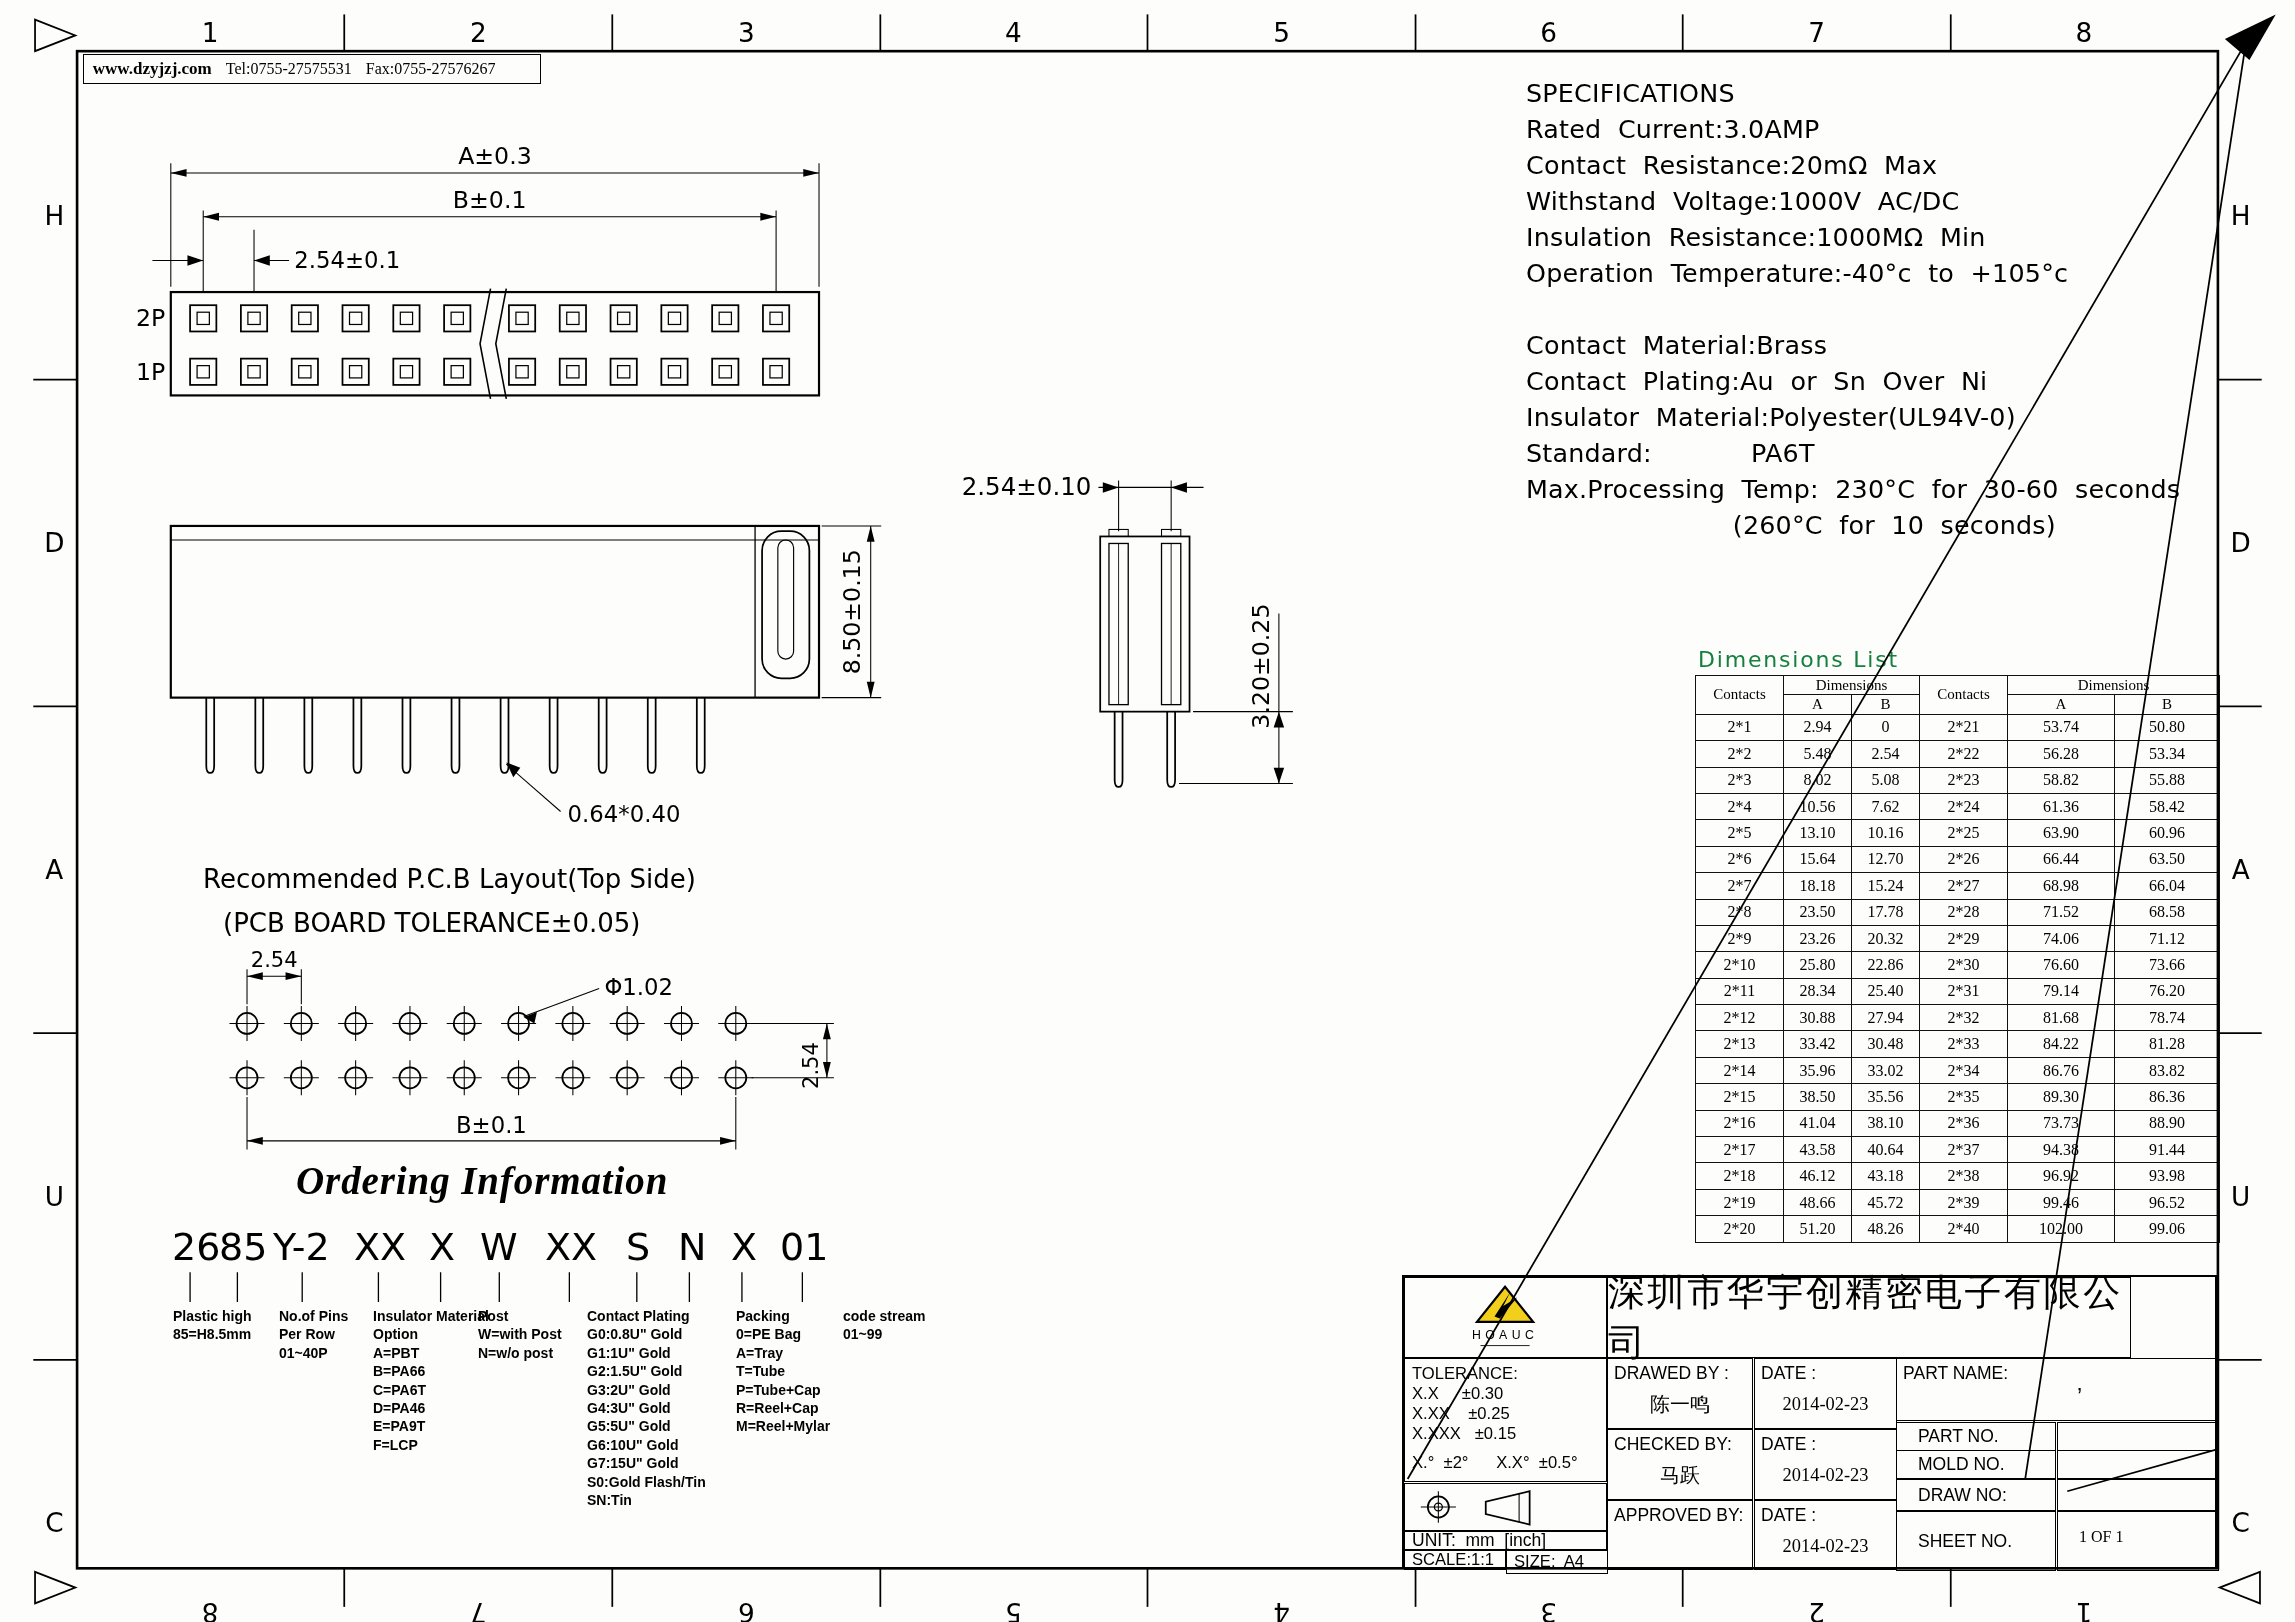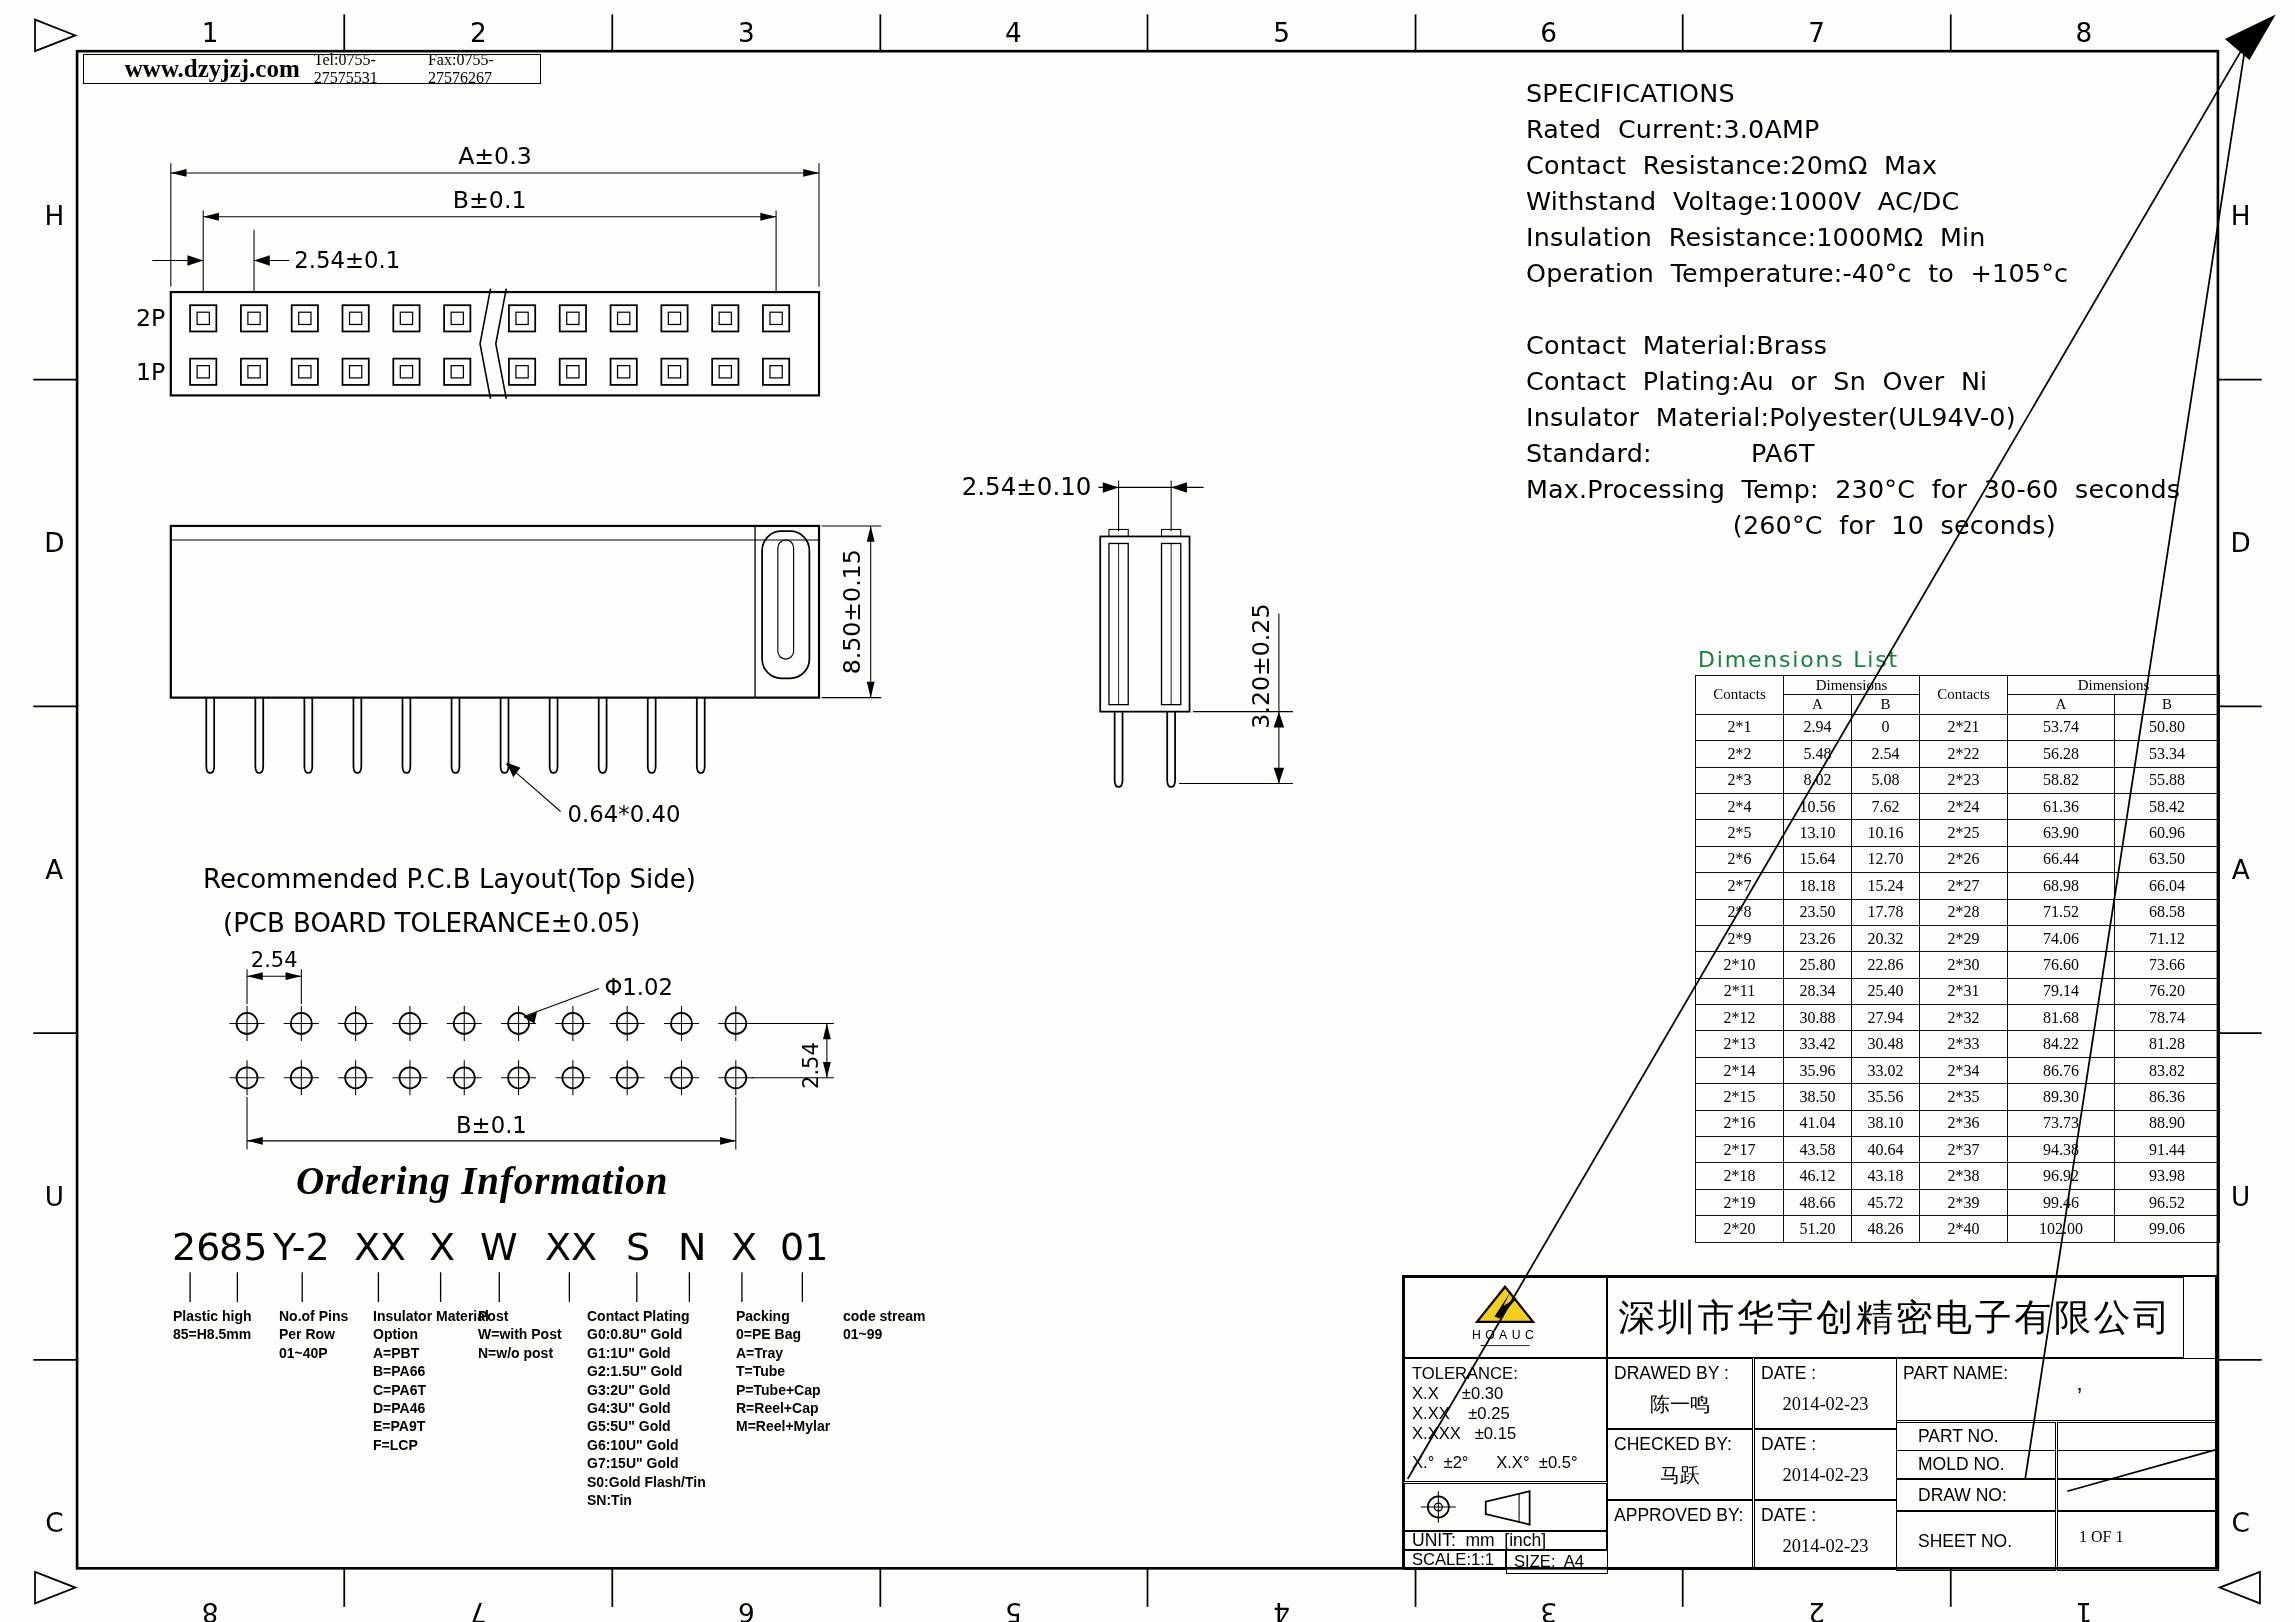--- a/index.html
+++ b/index.html
@@ -2,21 +2,21 @@
 <html style="font-size:14px"><head>
 <meta charset="utf-8">
 <style>
   html,body{margin:0;padding:0;background:#e8e8e8;}
   .sheet{position:relative;width:2295px;height:1623px;background:#fdfdfc;font-family:"Liberation Sans",sans-serif;color:#000;overflow:hidden;}
   .overlay{position:absolute;left:0;top:0;width:2295px;height:1623px;z-index:10;pointer-events:none;}
   .overlay text{font-family:"DejaVu Sans",sans-serif;fill:#000;stroke:none;}
 
   
   .stamp{position:absolute;left:83px;top:54px;width:458px;height:30px;border:1.9px solid #000;box-sizing:border-box;display:flex;align-items:center;gap:14px;padding:0 8.8px;font-family:"Liberation Serif",serif;}
-  .stamp .site{font-weight:bold;font-size:25px;margin-left:32px;}
+  .stamp .site{font-weight:bold;font-size:17px;}
   .stamp .tel,.stamp .fax{font-size:16px;}
 
   
   .specs{position:absolute;left:1526px;top:75px;font-family:"DejaVu Sans",sans-serif;}
   .spec-line{font-size:25.4px;line-height:36px;min-height:36px;white-space:pre;letter-spacing:0.2px;}
 
   
   .pcb-title{position:absolute;left:203px;top:864px;font-family:"DejaVu Sans",sans-serif;font-size:26px;}
   .pcb-sub{position:absolute;left:223px;top:908px;font-family:"DejaVu Sans",sans-serif;font-size:26px;}
 
@@ -360,21 +360,21 @@
           <line x1="38" y1="8" x2="38" y2="44" stroke-width="1.2"></line>
           <polygon points="92,20 92,34 142,46 142,8" stroke-width="2"></polygon>
           <line x1="130" y1="11" x2="130" y2="43" stroke-width="1.2"></line>
         </g>
       </svg>
     </div>
     <div class="tbc unit-cell" style="left:0;top:254px;width:203px;height:19px;">UNIT:  mm  [inch]</div>
     <div class="tbc ss-cell" style="left:0;top:273px;width:102px;height:20px;">SCALE:1:1</div>
     <div class="tbc ss-cell" style="left:102px;top:273px;width:102px;height:24px;">SIZE:  A4</div>
 
-    <div class="tbc company" style="left:203px;top:0;width:577px;height:81px;">深圳市华宇创精密电子有限公司</div>
+    <div class="tbc company" style="left:203px;top:0;width:524px;height:81px;">深圳市华宇创精密电子有限公司</div>
 
     <div class="tbc" style="left:203px;top:81px;width:146px;height:71px;">
       <span class="tb-label">DRAWED BY :</span>
       <span class="tb-val">陈一鸣</span>
     </div>
     <div class="tbc" style="left:350px;top:81px;width:143px;height:71px;">
       <span class="tb-label">DATE :</span>
       <span class="tb-date">2014-02-23</span>
     </div>
     <div class="tbc" style="left:492px;top:81px;width:322px;height:63px;">

